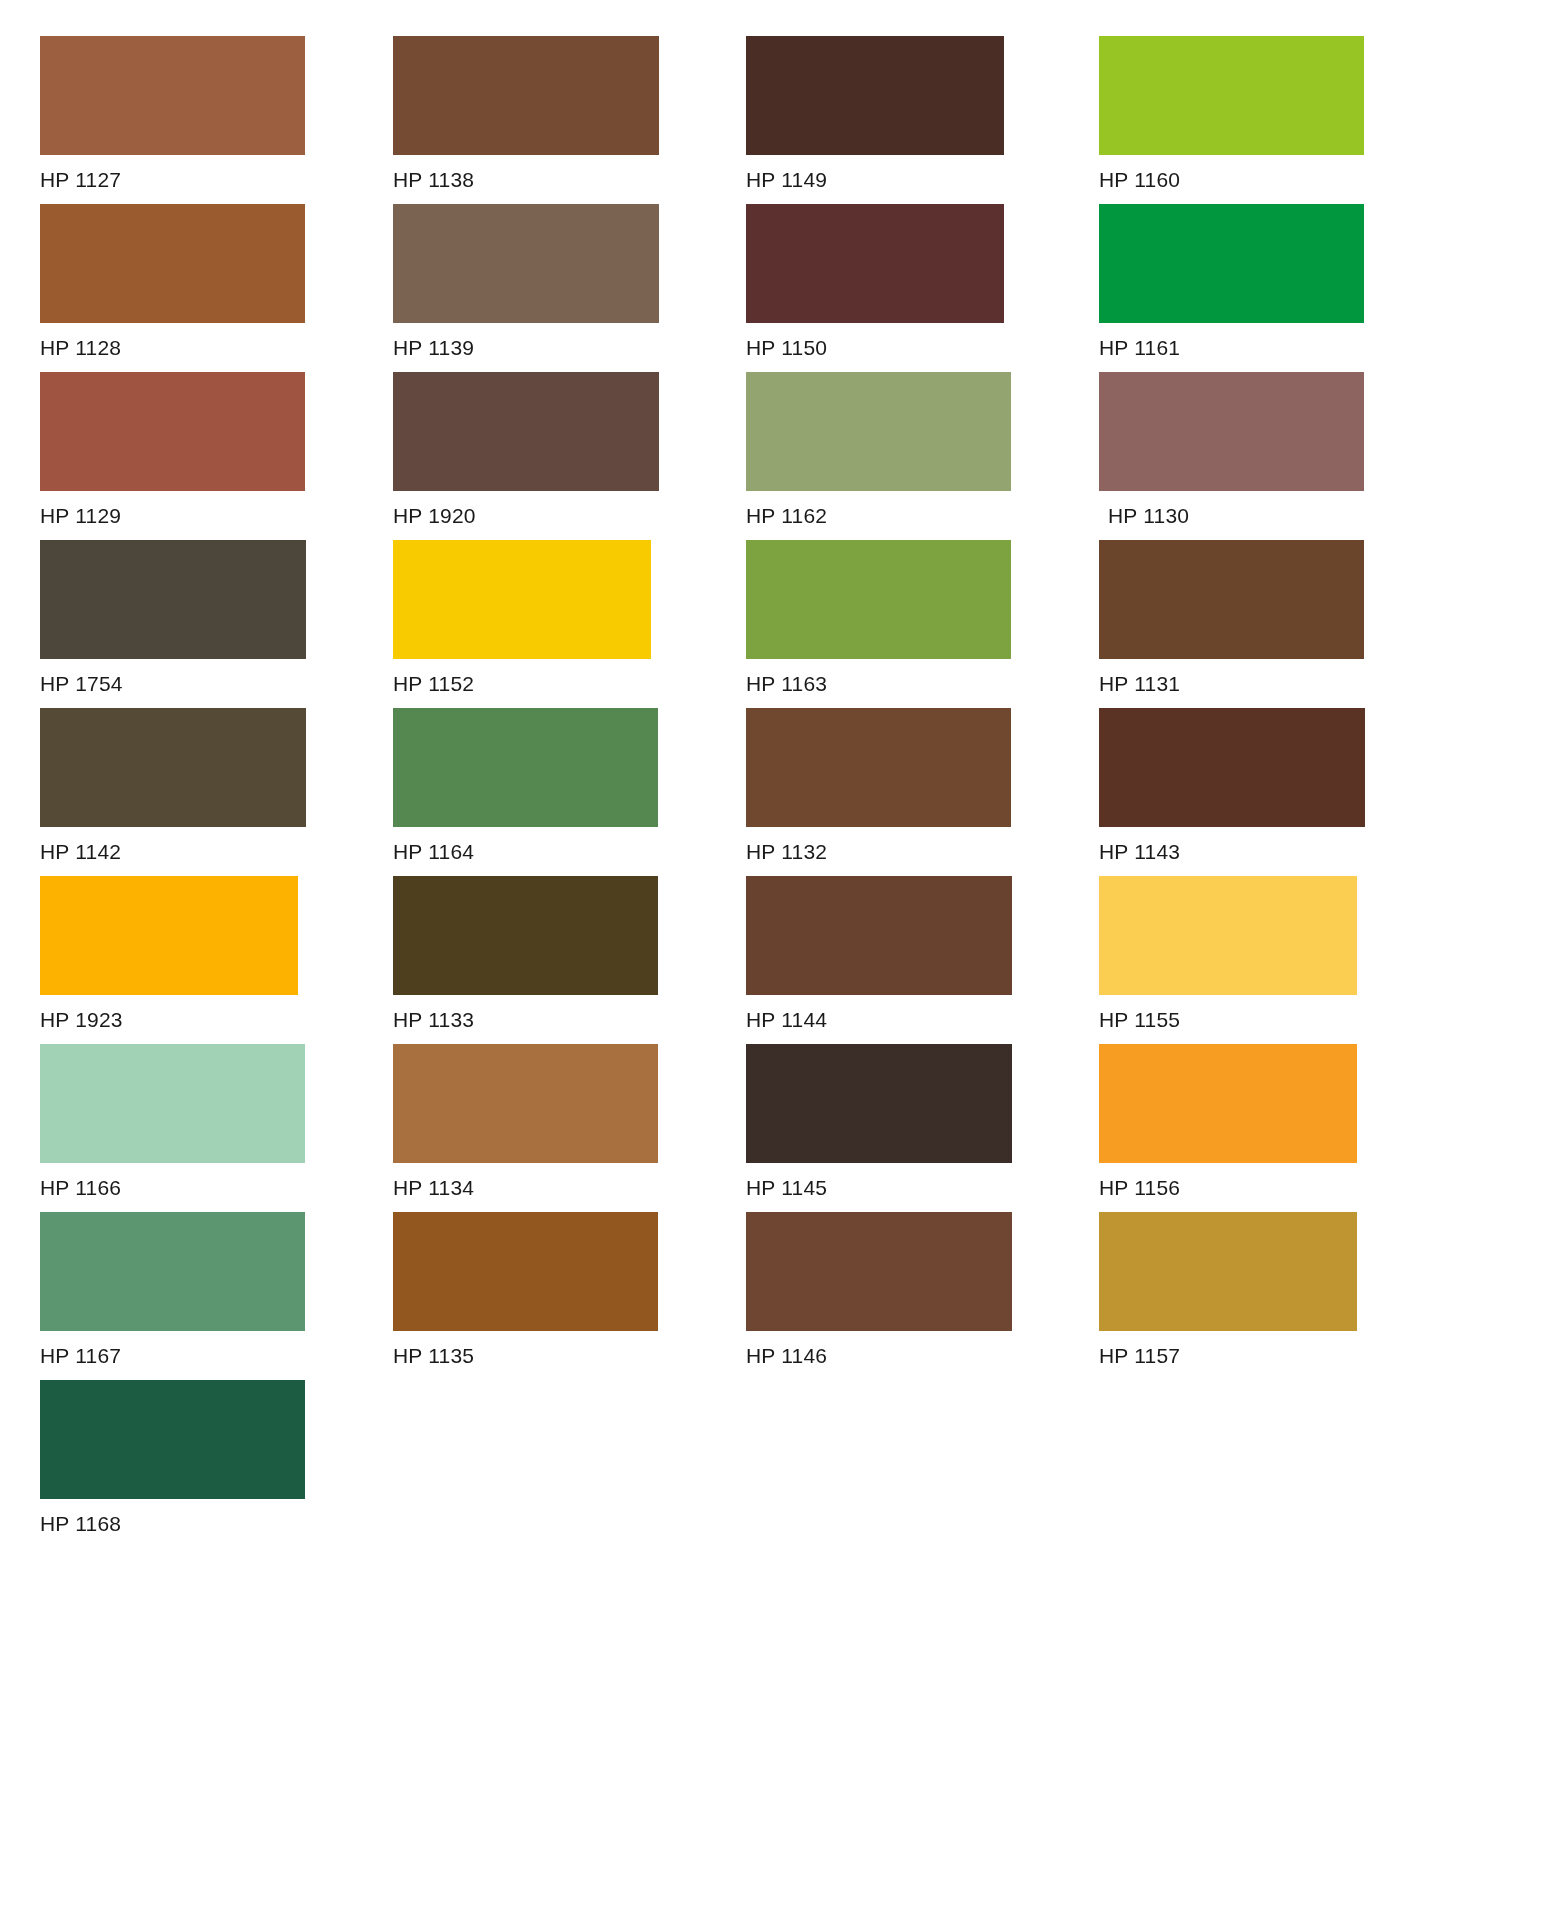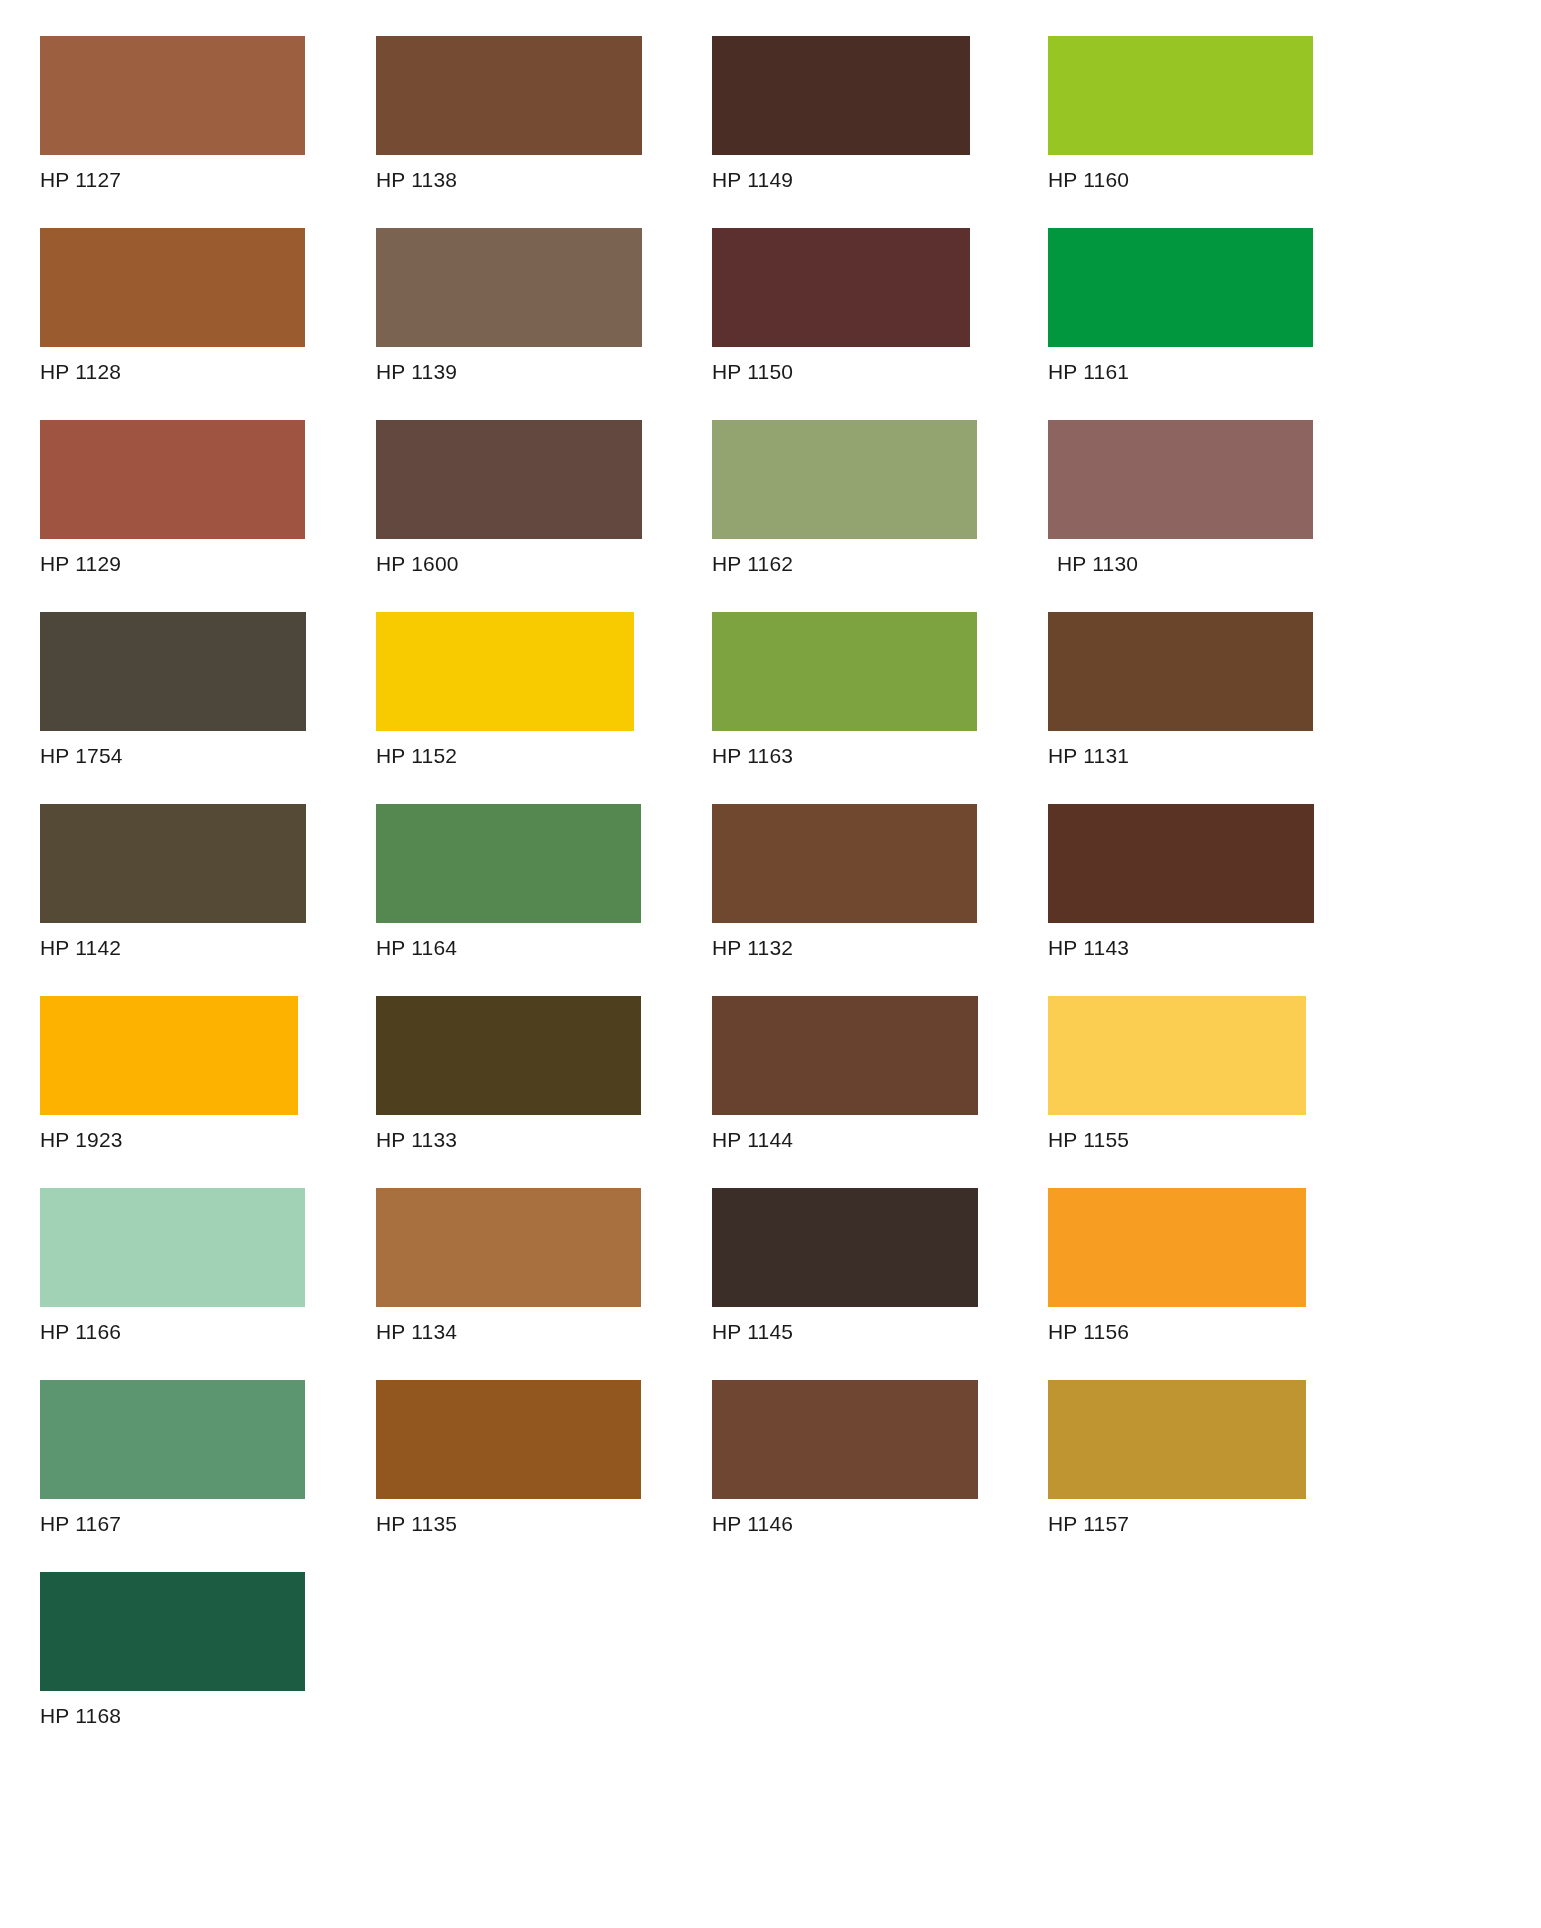--- a/index.html
+++ b/index.html
@@ -23,21 +23,20 @@
     box-sizing: border-box;
     padding: 36px 0 0 0;
   }
   .grid {
     display: grid;
     grid-template-columns: repeat(4, 312px);
     column-gap: 41px;
     row-gap: 0px;
     margin-left: 40px;
     width: 1409px;
-    gap: 24px;
   }
   .swatch-cell {
     width: 312px;
     height: 168px;
     position: relative;
     box-sizing: border-box;
   }
   .chip {
     width: 265px;
     height: 119px;
@@ -99,21 +98,21 @@
       <div class="swatch-cell col3">
         <div class="chip" style="background-color: rgb(0, 151, 63);"></div>
         <div class="chip-label">HP 1161</div>
       </div>
       <div class="swatch-cell col0">
         <div class="chip" style="background-color: rgb(158, 84, 64);"></div>
         <div class="chip-label">HP 1129</div>
       </div>
       <div class="swatch-cell col1">
         <div class="chip" style="background-color: rgb(98, 72, 63);"></div>
-        <div class="chip-label">HP 1600</div>
+        <div class="chip-label">HP 1920</div>
       </div>
       <div class="swatch-cell col3">
         <div class="chip" style="background-color: rgb(147, 164, 113);"></div>
         <div class="chip-label">HP 1162</div>
       </div>
       <div class="swatch-cell col0">
         <div class="chip" style="background-color: rgb(142, 100, 96);"></div>
         <div class="chip-label indent">HP 1130</div>
       </div>
       <div class="swatch-cell col1">

